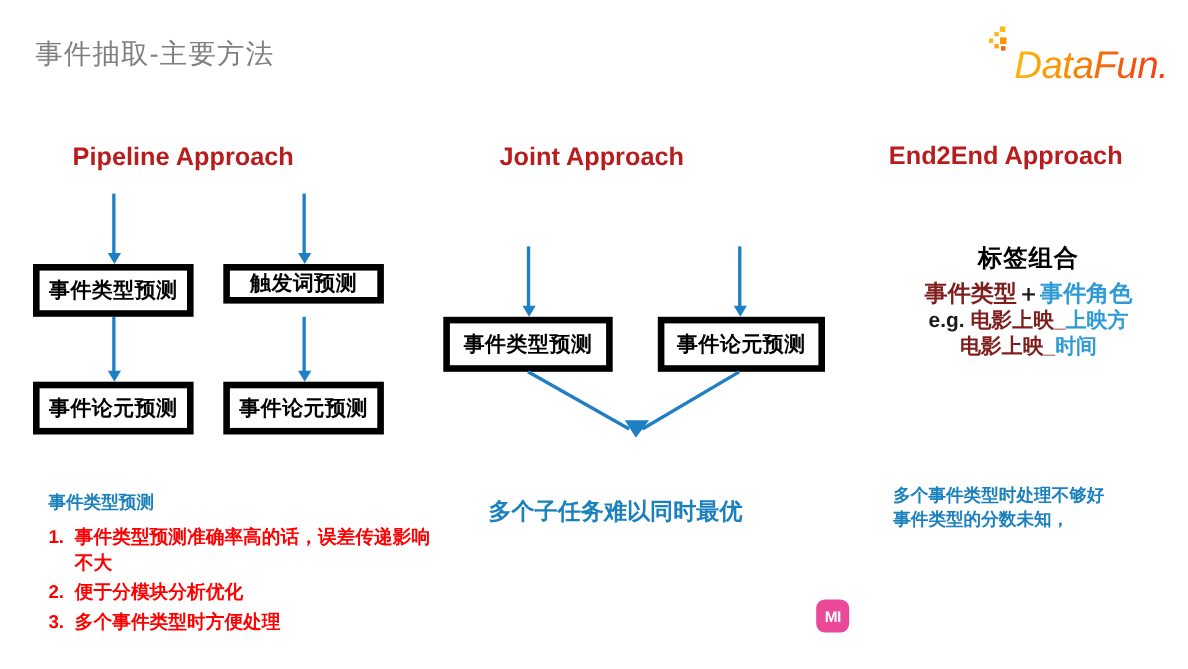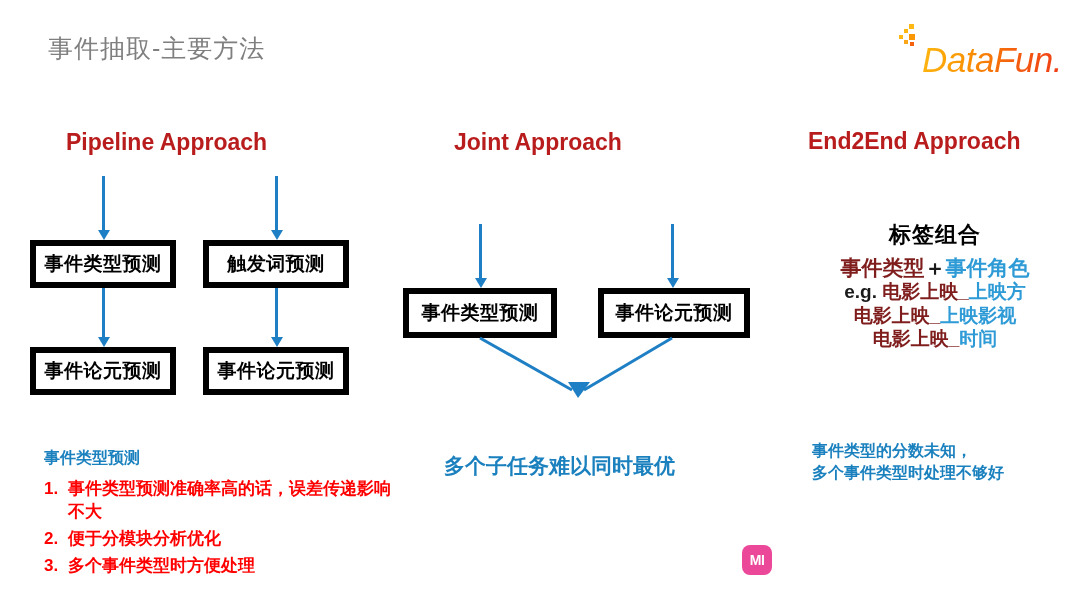--- a/index.html
+++ b/index.html
@@ -14,21 +14,21 @@
     position: relative;
     width: 1080px;
     height: 608px;
     background: #ffffff;
     overflow: hidden;
   }
 
   
   #slide-title {
     position: absolute;
-    left: 48px;
+    left: 32px;
     top: 32px;
     font-size: 25px;
     color: #7f7f7f;
     letter-spacing: 1px;
     white-space: nowrap;
   }
   #brand-logo {
     position: absolute;
     right: 18px;
     top: 18px;
@@ -78,21 +78,21 @@
     justify-content: center;
     font-size: 19px;
     font-weight: bold;
     color: #000000;
     letter-spacing: 0.5px;
     white-space: nowrap;
   }
 
   
   #box-p1 { left: 30px;  top: 240px; width: 146px; height: 48px; }
-  #box-p2 { left: 203px; top: 240px; width: 146px; height: 48px; }
+  #box-p2 { left: 203px; top: 240px; width: 146px; height: 36px; }
   #box-p3 { left: 30px;  top: 347px; width: 146px; height: 48px; }
   #box-p4 { left: 203px; top: 347px; width: 146px; height: 48px; }
   
   #box-j1 { left: 403px; top: 288px; width: 154px; height: 50px; }
   #box-j2 { left: 598px; top: 288px; width: 152px; height: 50px; }
 
   
   .v-arrow {
     position: absolute;
     width: 3px;
@@ -260,23 +260,20 @@
     <div id="e2e-title">标签组合</div>
 
     <div class="e2e-line">
       <span class="t-dark">事件类型</span><span class="t-black">＋</span><span class="t-light">事件角色</span>
     </div>
 
     <div class="e2e-line small">
       <span class="t-black">e.g. </span><span class="t-dark">电影上映</span><span class="t-dark">_</span><span class="t-light">上映方</span>
     </div>
 
-    <div class="e2e-line small">
-      <span class="t-dark">电影上映</span><span class="t-dark">_</span><span class="t-light">上映影视</span>
-    </div>
 
     <div class="e2e-line small">
       <span class="t-dark">电影上映</span><span class="t-dark">_</span><span class="t-light">时间</span>
     </div>
   </div>
 
   <div class="note-blue" id="note-pipeline-head">事件类型预测</div>
 
   <ol id="pipeline-list">
     <li>
@@ -289,21 +286,21 @@
     </li>
     <li>
       <span class="num">3.</span>
       <span class="txt">多个事件类型时方便处理</span>
     </li>
   </ol>
 
   <div class="note-blue" id="note-joint">多个子任务难以同时最优</div>
 
   <div class="note-blue" id="note-end2end">
+    <div>多个事件类型时处理不够好</div>
     <div>事件类型的分数未知，</div>
-    <div>多个事件类型时处理不够好</div>
   </div>
 
   <div id="xiaomi-logo">
     <span class="mi-text">MI</span>
   </div>
 
 </div>
 
 </body></html>

